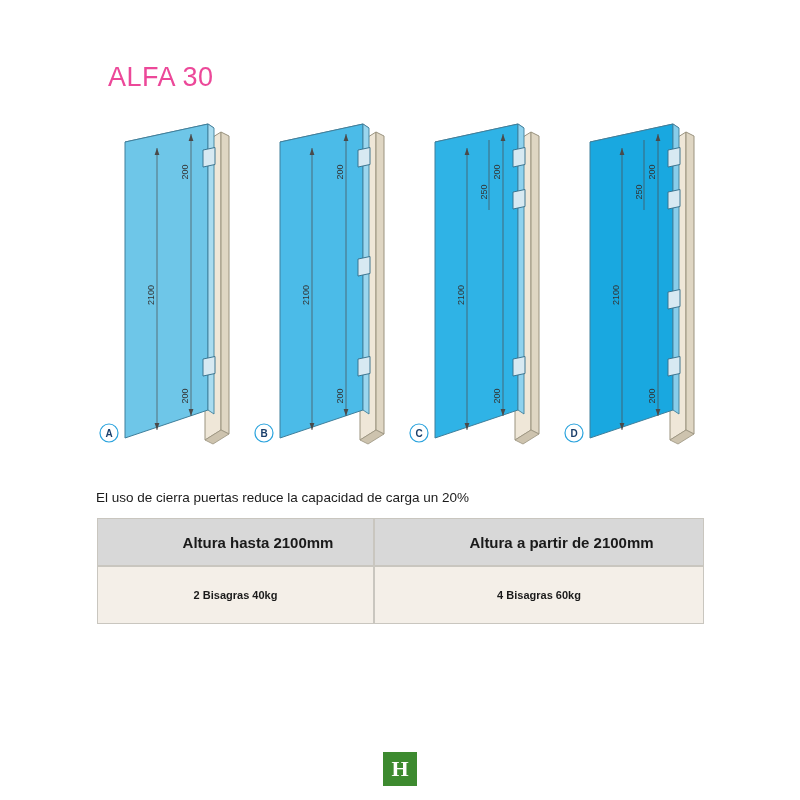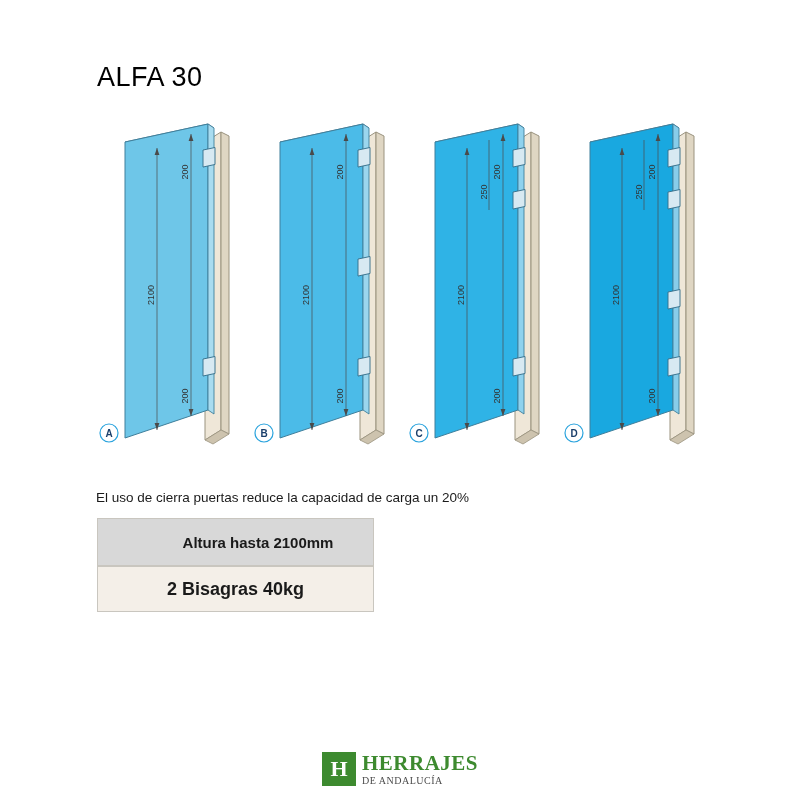--- a/index.html
+++ b/index.html
@@ -16,26 +16,26 @@
     overflow: hidden;
   }
   .page {
     position: absolute;
     inset: 0;
   }
 
   
   .title {
     position: absolute;
-    left: 97px;
+    left: 108px;
     top: 62px;
     font-size: 27px;
     font-weight: 400;
     letter-spacing: 0.5px;
-    color: #000000;
+    color: #ec4899;
   }
 
   
   .diagrams {
     position: absolute;
     left: 95px;
     top: 110px;
     width: 620px;
     height: 360px;
   }
@@ -61,28 +61,28 @@
   .table {
     position: absolute;
     left: 97px;
     top: 518px;
     width: 607px;
   }
   .trow { display: flex; }
   .cell {
     box-sizing: border-box;
     border: 1px solid #c9c6bf;
-    font-size: 18px;
+    font-size: 11px;
     font-weight: bold;
     text-align: center;
     color: #1a1a1a;
     display: flex;
     align-items: center;
     justify-content: center;
-    height: 46px;
+    height: 58px;
   }
   .cell.head {
     background: #d8d8d8;
     height: 48px;
     font-size: 15px;
     padding-left: 45px;
   }
   .cell.body {
     background: #f4efe8;
   }
@@ -280,29 +280,27 @@
       </svg>
     </div>
 
   </div>
 
   <div class="note">El uso de cierra puertas reduce la capacidad de carga un 20%</div>
 
   <div class="table">
     <div class="trow">
       <div class="cell head c-left">Altura hasta 2100mm</div>
+      <div class="cell head c-right">Altura a partir de 2100mm</div>
     </div>
     <div class="trow">
       <div class="cell body c-left">2 Bisagras 40kg</div>
+      <div class="cell body c-right">4 Bisagras 60kg</div>
     </div>
   </div>
 
   <div class="footer">
     <div class="logo">
       <div class="logo-mark">H</div>
-      <div class="logo-text">
-        <div class="logo-main">HERRAJES</div>
-        <div class="logo-sub">DE ANDALUCÍA</div>
-      </div>
     </div>
   </div>
 
 </div>
 
 </body></html>

